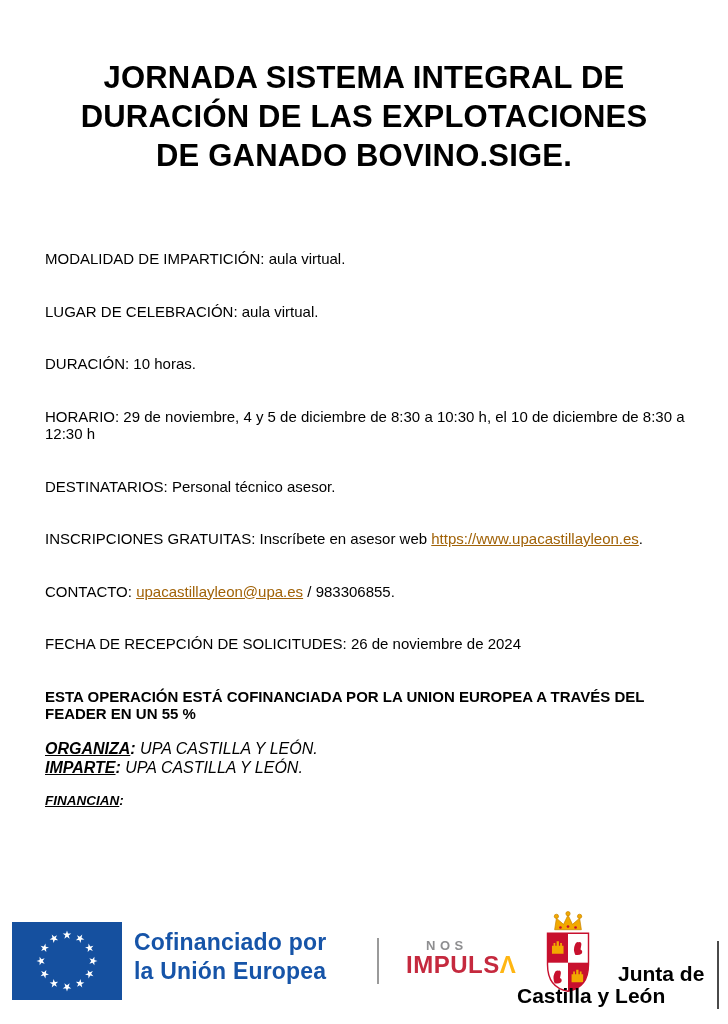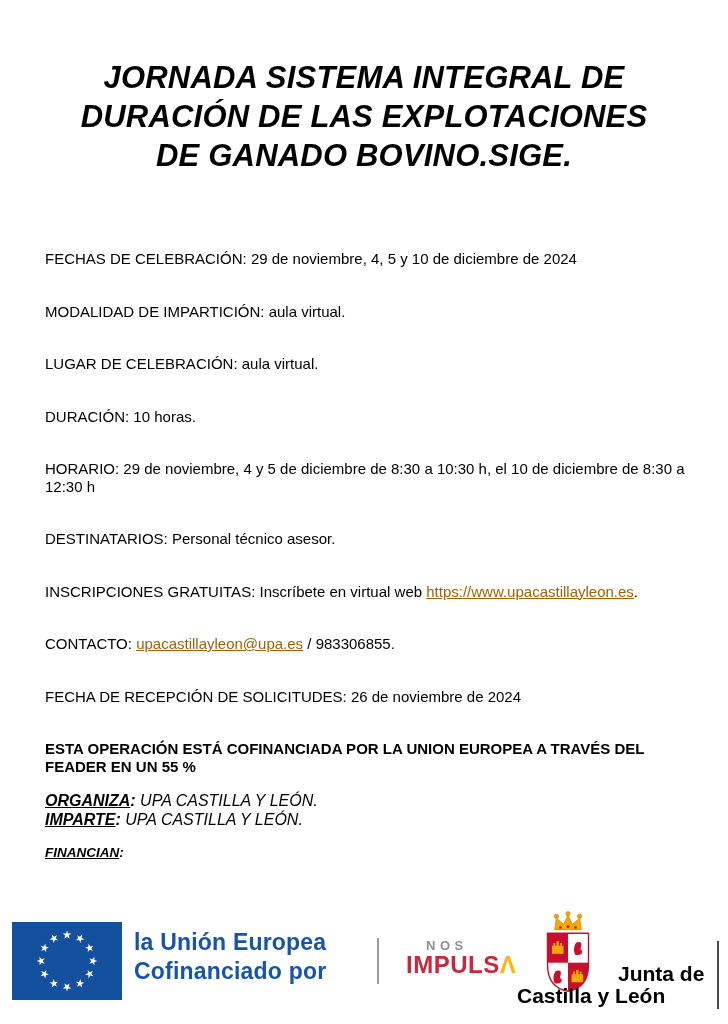--- a/index.html
+++ b/index.html
@@ -8,21 +8,20 @@
     font-family:"Liberation Sans","DejaVu Sans",sans-serif;
     color:#000;
   }
   .page{position:relative;width:728px;height:1024px;background:#fff;overflow:hidden;}
 
   
   .title{
     position:absolute;top:58px;left:34px;width:660px;
     text-align:center;font-weight:700;font-size:31px;line-height:39px;
     letter-spacing:.2px;
-    font-style:italic;
   }
 
   
   .content{position:absolute;top:250px;left:45px;width:650px;font-size:15px;line-height:17.5px;}
   .info{margin:0 0 35px;}
   .cofinanciada{margin:25px 0 12px;font-weight:700;}
   .org-line{margin:16px 0 0;font-style:italic;font-size:16px;line-height:19px;}
   .org-line.second{margin-top:0;}
   .org-label{font-weight:700;text-decoration:underline;text-align:center;}
   .org-sep{font-weight:700;}
@@ -52,27 +51,26 @@
 
 <div class="page">
 
   <div class="title">
     <div>JORNADA SISTEMA INTEGRAL DE</div>
     <div>DURACIÓN DE LAS EXPLOTACIONES</div>
     <div>DE GANADO BOVINO.SIGE.</div>
   </div>
 
   <div class="content">
-    <p class="info"><span>FECHAS DE CELEBRACIÓN:</span> <span>29 de noviembre, 4, 5 y 10 de diciembre de 2024</span></p>
     <p class="info"><span>MODALIDAD DE IMPARTICIÓN:</span> <span>aula virtual.</span></p>
     <p class="info"><span>LUGAR DE CELEBRACIÓN:</span> <span>aula virtual.</span></p>
     <p class="info"><span>DURACIÓN:</span> <span>10 horas.</span></p>
     <p class="info"><span>HORARIO:</span> <span>29 de noviembre, 4 y 5 de diciembre de 8:30 a 10:30 h, el 10 de diciembre de 8:30 a 12:30 h</span></p>
     <p class="info"><span>DESTINATARIOS:</span> <span>Personal técnico asesor.</span></p>
-    <p class="info"><span>INSCRIPCIONES GRATUITAS:</span> <span>Inscríbete en virtual web</span> <a class="doc-link" href="#">https://www.upacastillayleon.es</a><span>.</span></p>
+    <p class="info"><span>INSCRIPCIONES GRATUITAS:</span> <span>Inscríbete en asesor web</span> <a class="doc-link" href="#">https://www.upacastillayleon.es</a><span>.</span></p>
     <p class="info"><span>CONTACTO:</span> <a class="doc-link" href="#">upacastillayleon@upa.es</a><span> / 983306855.</span></p>
     <p class="info"><span>FECHA DE RECEPCIÓN DE SOLICITUDES:</span> <span>26 de noviembre de 2024</span></p>
 
     <p class="cofinanciada">ESTA OPERACIÓN ESTÁ COFINANCIADA POR LA UNION EUROPEA A TRAVÉS DEL FEADER EN UN 55 %</p>
 
     <p class="org-line"><span class="org-label">ORGANIZA</span><span class="org-sep">:</span> <span>UPA CASTILLA Y LEÓN.</span></p>
     <p class="org-line second"><span class="org-label">IMPARTE</span><span class="org-sep">:</span> <span>UPA CASTILLA Y LEÓN.</span></p>
     <p class="financian"><span class="org-label">FINANCIAN</span><span class="org-sep">:</span></p>
   </div>
 
@@ -89,22 +87,22 @@
         <use href="#eustar" transform="rotate(180 55 39)"></use>
         <use href="#eustar" transform="rotate(210 55 39)"></use>
         <use href="#eustar" transform="rotate(240 55 39)"></use>
         <use href="#eustar" transform="rotate(270 55 39)"></use>
         <use href="#eustar" transform="rotate(300 55 39)"></use>
         <use href="#eustar" transform="rotate(330 55 39)"></use>
       </g>
     </svg>
   </div>
   <div class="eu-text">
+    <div>Cofinanciado por</div>
     <div>la Unión Europea</div>
-    <div>Cofinanciado por</div>
   </div>
 
   <div class="divider-left"></div>
 
   <div class="impulsa">
     <div class="impulsa-nos">NOS</div>
     <div class="impulsa-main"><span>IMPULS</span><span class="impulsa-caret">Λ</span></div>
   </div>
 
   <div class="junta-shield">

